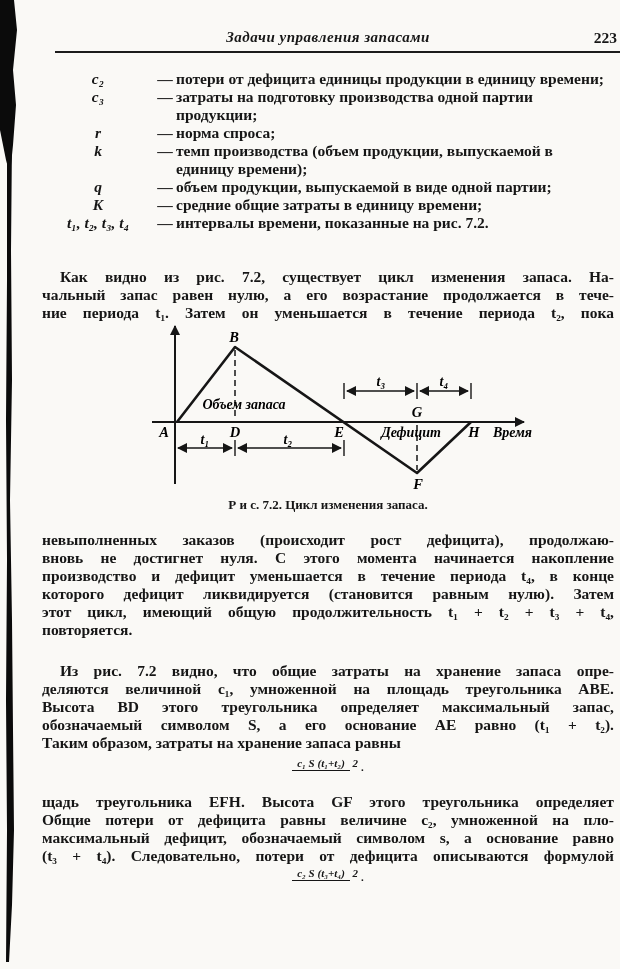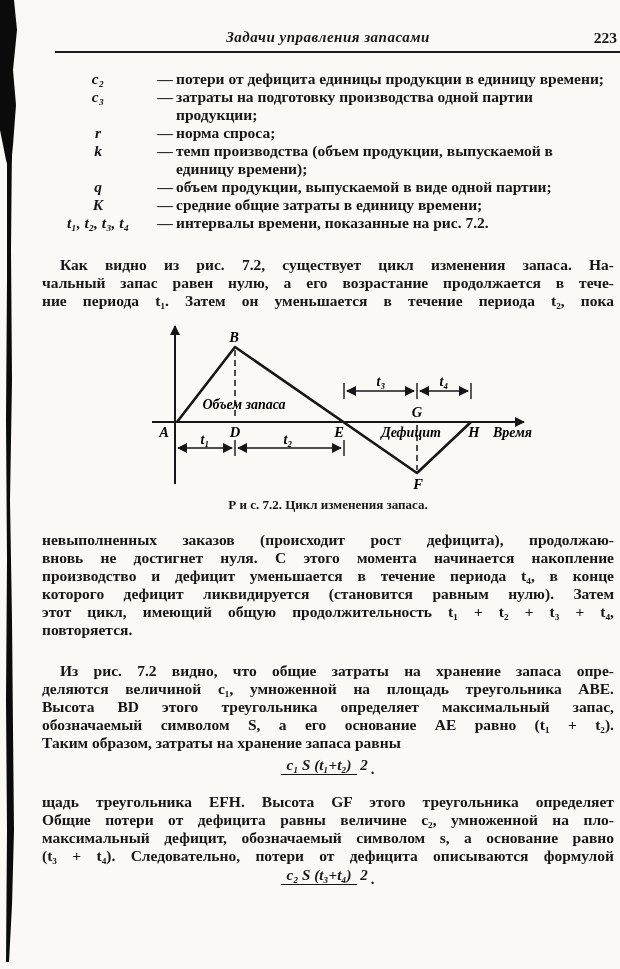--- a/index.html
+++ b/index.html
@@ -23,21 +23,21 @@
   .def-text{flex:1;min-width:0;}
   
   .para{left:42px;width:572px;}
   .line{font-size:15.5px;line-height:18px;text-align:justify;text-align-last:justify;}
   .line.end{text-align:left;text-align-last:left;}
   .line.indent{text-indent:18px;}
   
   .fig-caption{top:497px;left:42px;width:572px;text-align:center;font-size:13px;}
   
   .formula{left:42px;width:572px;display:flex;justify-content:center;align-items:center;
-    font-size:15px;font-style:italic;}
+    font-size:11px;font-style:italic;}
   .frac{display:inline-block;text-align:center;}
   .frac .num{padding:0 5px 1px 5px;border-bottom:1.6px solid #161616;}
   .frac .den{padding-top:1px;}
   .formula .period{margin-left:3px;font-style:normal;align-self:center;padding-top:8px;}
   
   .figure-wrap{top:312px;left:0;width:620px;height:186px;}
   svg text{font-family:"Liberation Serif","DejaVu Serif",serif;}
   .fig-letter{font-size:14.5px;font-style:italic;font-weight:bold;}
   .fig-word{font-size:14px;font-style:italic;font-weight:bold;}
   .fig-t{font-size:14px;font-style:italic;font-weight:bold;}
@@ -104,21 +104,21 @@
   </div>
   <div class="def-row">
     <span class="def-sym">t₁, t₂, t₃, t₄</span>
     <span class="def-dash">—</span>
     <span class="def-text">
       <span class="line end">интервалы времени, показанные на рис. 7.2.</span>
     </span>
   </div>
 </div>
 
-<div class="abs para" style="top:256px;">
+<div class="abs para" style="top:268px;">
   <div class="line indent">Как видно из рис. 7.2, существует цикл изменения запаса. На-</div>
   <div class="line">чальный запас равен нулю, а его возрастание продолжается в тече-</div>
   <div class="line">ние периода t₁. Затем он уменьшается в течение периода t₂, пока</div>
 </div>
 
 <div class="abs figure-wrap">
   <svg viewBox="0 0 620 186" width="620" height="186">
     <defs>
       <marker id="arr" viewBox="0 0 10 10" refX="9" refY="5" markerWidth="10" markerHeight="10" markerUnits="userSpaceOnUse" orient="auto-start-reverse">
         <path d="M0,0 L10,5 L0,10 z" fill="#161616"></path>

